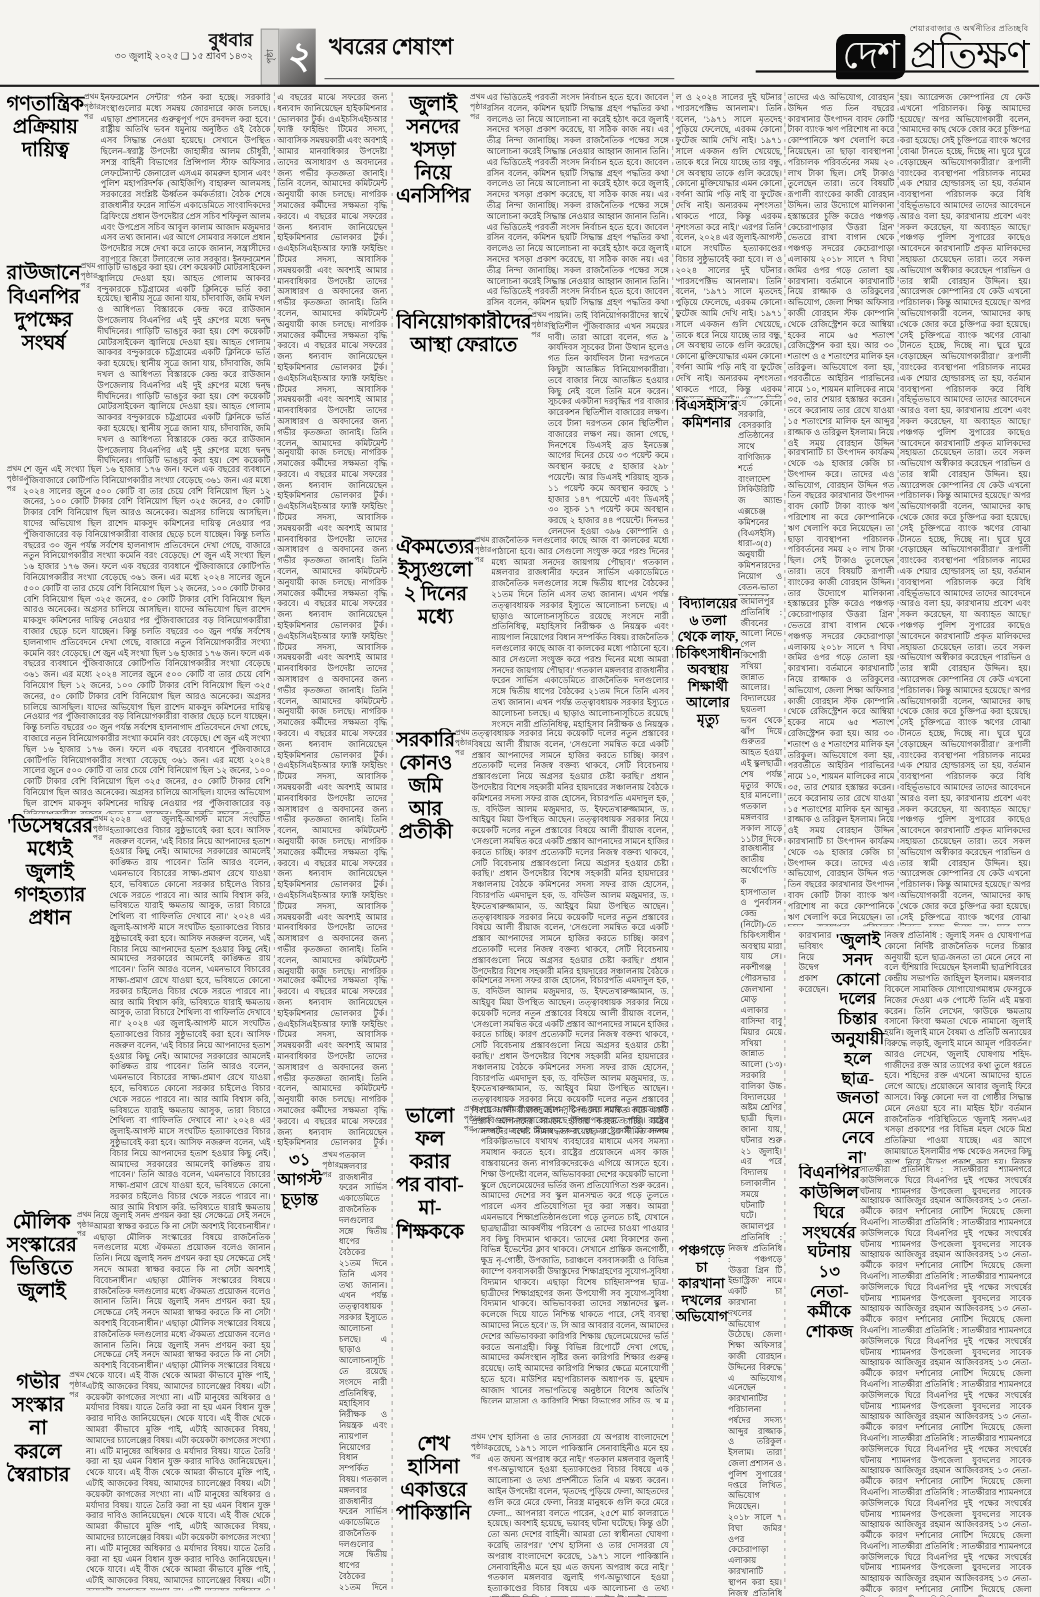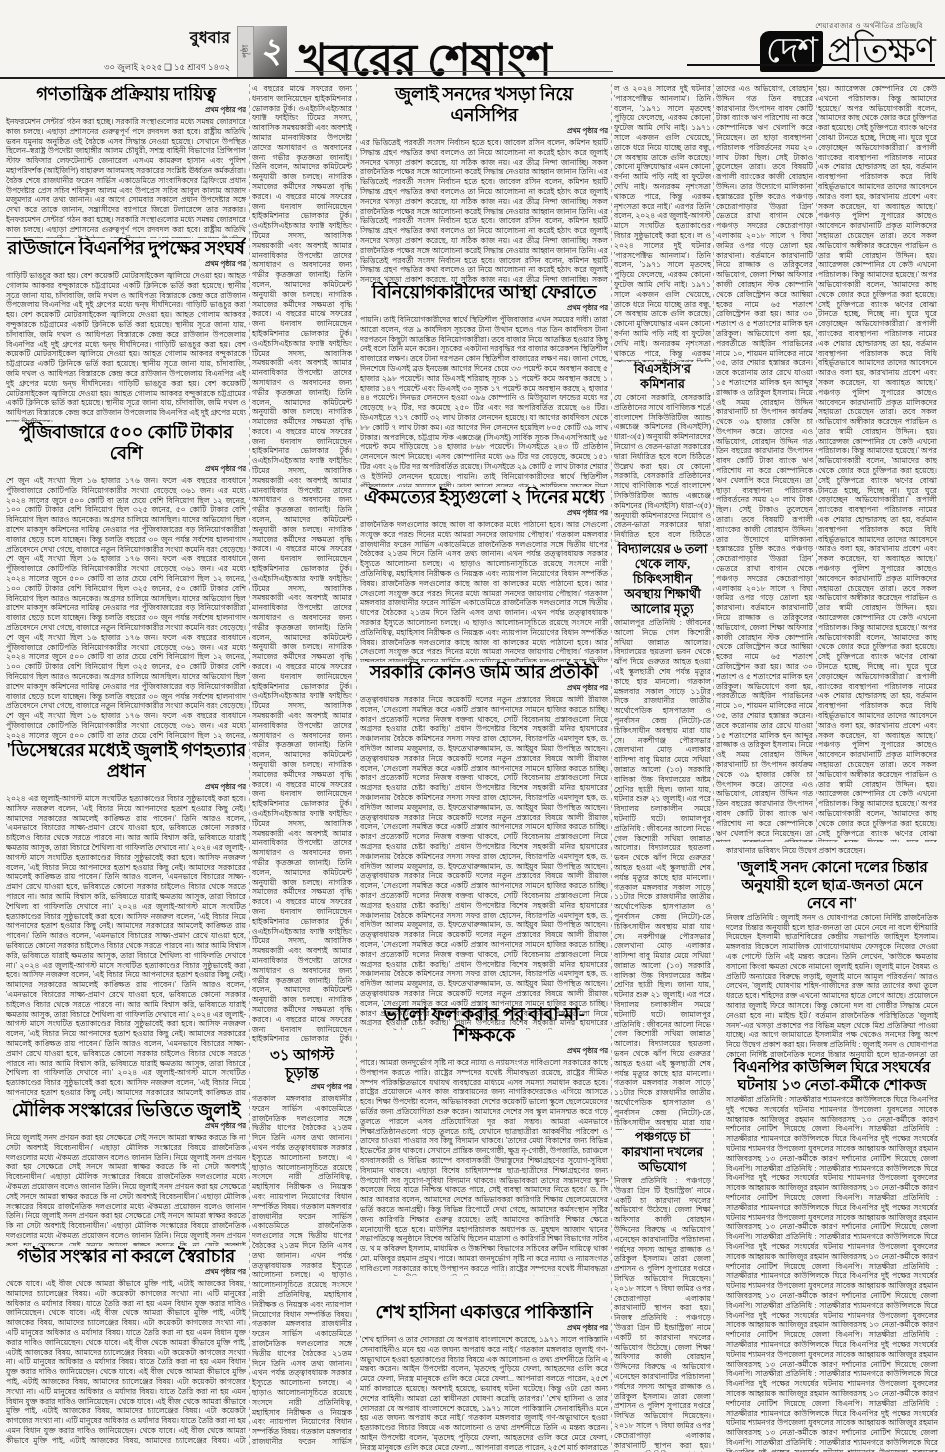--- a/index.html
+++ b/index.html
@@ -1,41 +1,41 @@
 <!DOCTYPE html>
 <html><head>
 <meta charset="utf-8">
 <style>
   html,body{margin:0;padding:0;background:#e8e7e3;}
   .page{position:relative;width:945px;height:1452px;background:#f5f4f0;margin:0 auto;overflow:hidden;
         font-family:"Liberation Serif","DejaVu Serif",serif;color:#1c1c1c;}
   
   .dateblock{position:absolute;left:58px;top:30px;width:172px;text-align:right;}
   .weekday{font-weight:bold;font-size:16px;line-height:15px;color:#111;}
-  .dateline{font-size:8.5px;line-height:12px;color:#222;margin-top:16px;}
+  .dateline{font-size:8.5px;line-height:12px;color:#222;}
   .pagebox{position:absolute;left:237px;top:26px;width:50px;height:52px;display:flex;}
   .pagelabel{width:15px;background:#d7d6d3;color:#333;font-size:8px;display:flex;align-items:center;justify-content:center;
              writing-mode:vertical-rl;transform:rotate(180deg);border:1px solid #9a9a98;}
   .pagenum{flex:1;background:linear-gradient(135deg,#c2c1bf 0%,#8a8988 45%,#4e4d4c 100%);color:#fff;
            font-size:34px;font-weight:bold;display:flex;align-items:center;justify-content:center;font-style:italic;}
-  .section-title{position:absolute;left:299px;top:27px;font-size:44px;font-weight:bold;color:#0c0c0c;letter-spacing:-.5px;}
+  .section-title{position:absolute;left:299px;top:27px;font-size:20px;font-weight:bold;color:#0c0c0c;letter-spacing:-.5px;}
   .title-rule{position:absolute;left:295px;top:71px;width:318px;height:1px;background:#555;}
   .masthead{position:absolute;right:10px;top:20px;width:250px;text-align:right;}
-  .tagline{font-size:7px;color:#333;letter-spacing:.5px;margin-right:12px;}
+  .tagline{font-size:7px;color:#333;letter-spacing:.5px;margin-right:0;}
   .logo{font-size:35px;font-weight:normal;line-height:38px;color:#0a0a0a;letter-spacing:-1px;}
   .logo .boxed{background:#0a0a0a;color:#f5f4f0;padding:0 6px 2px 6px;border-radius:9px 2px 9px 2px;margin-right:4px;}
   .mast-rule{position:absolute;right:10px;top:64px;width:248px;height:2px;background:#111;}
   .head-rule{position:absolute;left:0;top:77px;width:945px;height:2px;background:#1f1f1f;}
   
-  .art{position:absolute;display:flex;flex-direction:column;overflow:hidden;}
+  .art{position:absolute;display:flex;overflow:hidden;}
   .hl{text-align:center;font-weight:bold;color:#000;margin:0 0 1px 0;}
   .hl-lg{font-size:18px;line-height:21px;letter-spacing:-.3px;}
   .hl-md{font-size:15px;line-height:18px;}
   .hl-sm{font-size:12.5px;line-height:15px;}
-  .cont{text-align:right;font-size:7px;line-height:9px;font-weight:bold;color:#222;margin:0 0 2px 0;}
+  .cont{text-align:left;font-size:7px;line-height:9px;font-weight:normal;color:#222;margin:0 0 2px 0;}
   .body{flex:1 1 auto;overflow:hidden;margin:0;font-size:7.6px;line-height:9.8px;text-align:justify;color:#1b1b1b;
         text-justify:inter-word;word-break:break-word;}
   .lead-in{font-size:7.6px;line-height:9.8px;text-align:justify;margin:0 0 2px 0;}
   
   .vsep{position:absolute;width:1px;background:repeating-linear-gradient(to bottom,#a9a8a4 0 3px,transparent 3px 7px);}
 </style>
 </head>
 <body>
 
 <div class="page">
@@ -66,21 +66,20 @@
     <p class="body fill">ইনফরমেশন সেন্টার' গঠন করা হচ্ছে। সরকারি সংস্থাগুলোর মধ্যে সমন্বয় জোরদারে কাজ চলছে। এছাড়া প্রশাসনের গুরুত্বপূর্ণ পদে রদবদল করা হবে। রাষ্ট্রীয় অতিথি ভবন যমুনায় অনুষ্ঠিত ওই বৈঠকে এসব সিদ্ধান্ত নেওয়া হয়েছে। সেখানে উপস্থিত ছিলেন–স্বরাষ্ট্র উপদেষ্টা জাহাঙ্গীর আলম চৌধুরী, সশস্ত্র বাহিনী বিভাগের প্রিন্সিপাল স্টাফ অফিসার লেফটেন্যান্ট জেনারেল এসএম কামরুল হাসান এবং পুলিশ মহাপরিদর্শক (আইজিপি) বাহারুল আলমসহ সরকারের সংশ্লিষ্ট ঊর্ধ্বতন কর্মকর্তারা। বৈঠক শেষে রাজধানীর ফরেন সার্ভিস একাডেমিতে সাংবাদিকদের ব্রিফিংয়ে প্রধান উপদেষ্টার প্রেস সচিব শফিকুল আলম এবং উপপ্রেস সচিব আবুল কালাম আজাদ মজুমদার এসব তথ্য জানান। এর আগে সোমবার সকালে প্রধান উপদেষ্টার সঙ্গে দেখা করে তাকে জানান, সন্ত্রাসীদের ব্যাপারে জিরো টলারেন্সে তার সরকার। ইনফরমেশন সেন্টার' গঠন করা হচ্ছে। সরকারি সংস্থাগুলোর মধ্যে সমন্বয় জোরদারে কাজ চলছে। এছাড়া প্রশাসনের গুরুত্বপূর্ণ পদে রদবদল করা হবে। রাষ্ট্রীয় অতিথি ভবন যমুনায় অনুষ্ঠিত ওই বৈঠকে এসব সিদ্ধান্ত নেওয়া হয়েছে। সেখানে উপস্থিত ছিলেন–স্বরাষ্ট্র উপদেষ্টা জাহাঙ্গীর আলম চৌধুরী, সশস্ত্র বাহিনী বিভাগের প্রিন্সিপাল স্টাফ অফিসার লেফটেন্যান্ট জেনারেল এসএম কামরুল হাসান এবং পুলিশ মহাপরিদর্শক (আইজিপি) বাহারুল আলমসহ সরকারের সংশ্লিষ্ট ঊর্ধ্বতন কর্মকর্তারা। বৈঠক শেষে রাজধানীর ফরেন সার্ভিস একাডেমিতে সাংবাদিকদের ব্রিফিংয়ে প্রধান উপদেষ্টার প্রেস সচিব শফিকুল আলম এবং উপপ্রেস সচিব আবুল কালাম আজাদ মজুমদার এসব তথ্য জানান। এর আগে সোমবার সকালে প্রধান উপদেষ্টার সঙ্গে দেখা করে তাকে জানান, সন্ত্রাসীদের ব্যাপারে জিরো টলারেন্সে তার সরকার।</p>
   </article>
 
   <article class="art" style="left:6px;top:238px;width:240px;height:184px">
     <h2 class="hl hl-lg">রাউজানে বিএনপির দুপক্ষের সংঘর্ষ</h2>
     <div class="cont">প্রথম পৃষ্ঠার পর</div>
     <p class="body fill">গাড়িটি ভাঙচুর করা হয়। বেশ কয়েকটি মোটরসাইকেল জ্বালিয়ে দেওয়া হয়। আহত গোলাম আকবর বন্দুকারকে চট্টগ্রামের একটি ক্লিনিকে ভর্তি করা হয়েছে। স্থানীয় সূত্রে জানা যায়, চাঁদাবাজি, জমি দখল ও আধিপত্য বিস্তারকে কেন্দ্র করে রাউজান উপজেলায় বিএনপির এই দুই গ্রুপের মধ্যে দ্বন্দ্ব দীর্ঘদিনের। গাড়িটি ভাঙচুর করা হয়। বেশ কয়েকটি মোটরসাইকেল জ্বালিয়ে দেওয়া হয়। আহত গোলাম আকবর বন্দুকারকে চট্টগ্রামের একটি ক্লিনিকে ভর্তি করা হয়েছে। স্থানীয় সূত্রে জানা যায়, চাঁদাবাজি, জমি দখল ও আধিপত্য বিস্তারকে কেন্দ্র করে রাউজান উপজেলায় বিএনপির এই দুই গ্রুপের মধ্যে দ্বন্দ্ব দীর্ঘদিনের। গাড়িটি ভাঙচুর করা হয়। বেশ কয়েকটি মোটরসাইকেল জ্বালিয়ে দেওয়া হয়। আহত গোলাম আকবর বন্দুকারকে চট্টগ্রামের একটি ক্লিনিকে ভর্তি করা হয়েছে। স্থানীয় সূত্রে জানা যায়, চাঁদাবাজি, জমি দখল ও আধিপত্য বিস্তারকে কেন্দ্র করে রাউজান উপজেলায় বিএনপির এই দুই গ্রুপের মধ্যে দ্বন্দ্ব দীর্ঘদিনের। গাড়িটি ভাঙচুর করা হয়। বেশ কয়েকটি মোটরসাইকেল জ্বালিয়ে দেওয়া হয়। আহত গোলাম আকবর বন্দুকারকে চট্টগ্রামের একটি ক্লিনিকে ভর্তি করা হয়েছে। স্থানীয় সূত্রে জানা যায়, চাঁদাবাজি, জমি দখল ও আধিপত্য বিস্তারকে কেন্দ্র করে রাউজান উপজেলায় বিএনপির এই দুই গ্রুপের মধ্যে দ্বন্দ্ব দীর্ঘদিনের।</p>
   </article>
 
   <article class="art" style="left:6px;top:422px;width:240px;height:318px">
-    <h2 class="hl hl-lg">পুঁজিবাজারে ৫০০ কোটি টাকার বেশি</h2>
     <div class="cont">প্রথম পৃষ্ঠার পর</div>
     <p class="body fill">শে জুন এই সংখ্যা ছিল ১৬ হাজার ১৭৬ জন। ফলে এক বছরের ব্যবধানে পুঁজিবাজারে কোটিপতি বিনিয়োগকারীর সংখ্যা বেড়েছে ৩৬১ জন। এর মধ্যে ২০২৪ সালের জুনে ৫০০ কোটি বা তার চেয়ে বেশি বিনিয়োগ ছিল ১২ জনের, ১০০ কোটি টাকার বেশি বিনিয়োগ ছিল ৩২৫ জনের, ৫০ কোটি টাকার বেশি বিনিয়োগ ছিল আরও অনেকের। অগ্রসর চালিয়ে আসছিল। যাদের অভিযোগ ছিল রাশেদ মাকসুদ কমিশনের দায়িত্ব নেওয়ার পর পুঁজিবাজারের বড় বিনিয়োগকারীরা বাজার ছেড়ে চলে যাচ্ছেন। কিন্তু চলতি বছরের ৩০ জুন পর্যন্ত সর্বশেষ হালনাগাদ প্রতিবেদনে দেখা গেছে, বাজারে নতুন বিনিয়োগকারীর সংখ্যা কমেনি বরং বেড়েছে। শে জুন এই সংখ্যা ছিল ১৬ হাজার ১৭৬ জন। ফলে এক বছরের ব্যবধানে পুঁজিবাজারে কোটিপতি বিনিয়োগকারীর সংখ্যা বেড়েছে ৩৬১ জন। এর মধ্যে ২০২৪ সালের জুনে ৫০০ কোটি বা তার চেয়ে বেশি বিনিয়োগ ছিল ১২ জনের, ১০০ কোটি টাকার বেশি বিনিয়োগ ছিল ৩২৫ জনের, ৫০ কোটি টাকার বেশি বিনিয়োগ ছিল আরও অনেকের। অগ্রসর চালিয়ে আসছিল। যাদের অভিযোগ ছিল রাশেদ মাকসুদ কমিশনের দায়িত্ব নেওয়ার পর পুঁজিবাজারের বড় বিনিয়োগকারীরা বাজার ছেড়ে চলে যাচ্ছেন। কিন্তু চলতি বছরের ৩০ জুন পর্যন্ত সর্বশেষ হালনাগাদ প্রতিবেদনে দেখা গেছে, বাজারে নতুন বিনিয়োগকারীর সংখ্যা কমেনি বরং বেড়েছে। শে জুন এই সংখ্যা ছিল ১৬ হাজার ১৭৬ জন। ফলে এক বছরের ব্যবধানে পুঁজিবাজারে কোটিপতি বিনিয়োগকারীর সংখ্যা বেড়েছে ৩৬১ জন। এর মধ্যে ২০২৪ সালের জুনে ৫০০ কোটি বা তার চেয়ে বেশি বিনিয়োগ ছিল ১২ জনের, ১০০ কোটি টাকার বেশি বিনিয়োগ ছিল ৩২৫ জনের, ৫০ কোটি টাকার বেশি বিনিয়োগ ছিল আরও অনেকের। অগ্রসর চালিয়ে আসছিল। যাদের অভিযোগ ছিল রাশেদ মাকসুদ কমিশনের দায়িত্ব নেওয়ার পর পুঁজিবাজারের বড় বিনিয়োগকারীরা বাজার ছেড়ে চলে যাচ্ছেন। কিন্তু চলতি বছরের ৩০ জুন পর্যন্ত সর্বশেষ হালনাগাদ প্রতিবেদনে দেখা গেছে, বাজারে নতুন বিনিয়োগকারীর সংখ্যা কমেনি বরং বেড়েছে। শে জুন এই সংখ্যা ছিল ১৬ হাজার ১৭৬ জন। ফলে এক বছরের ব্যবধানে পুঁজিবাজারে কোটিপতি বিনিয়োগকারীর সংখ্যা বেড়েছে ৩৬১ জন। এর মধ্যে ২০২৪ সালের জুনে ৫০০ কোটি বা তার চেয়ে বেশি বিনিয়োগ ছিল ১২ জনের, ১০০ কোটি টাকার বেশি বিনিয়োগ ছিল ৩২৫ জনের, ৫০ কোটি টাকার বেশি বিনিয়োগ ছিল আরও অনেকের। অগ্রসর চালিয়ে আসছিল। যাদের অভিযোগ ছিল রাশেদ মাকসুদ কমিশনের দায়িত্ব নেওয়ার পর পুঁজিবাজারের বড় বিনিয়োগকারীরা বাজার ছেড়ে চলে যাচ্ছেন। কিন্তু চলতি বছরের ৩০ জুন পর্যন্ত সর্বশেষ হালনাগাদ প্রতিবেদনে দেখা গেছে, বাজারে নতুন বিনিয়োগকারীর সংখ্যা কমেনি বরং বেড়েছে।</p>
   </article>
 
   <article class="art" style="left:6px;top:740px;width:240px;height:360px">
     <h2 class="hl hl-lg">'ডিসেম্বরের মধ্যেই জুলাই গণহত্যার প্রধান</h2>
     <div class="cont">প্রথম পৃষ্ঠার পর</div>
     <p class="body fill">২০২৪ এর জুলাই-আগস্ট মাসে সংঘটিত হত্যাকাণ্ডের বিচার সুষ্ঠুভাবেই করা হবে। আসিফ নজরুল বলেন, 'এই বিচার নিয়ে আপনাদের হতাশ হওয়ার কিছু নেই। আমাদের সরকারের আমলেই কাঙ্ক্ষিত রায় পাবেন।' তিনি আরও বলেন, 'এমনভাবে বিচারের সাক্ষ্য-প্রমাণ রেখে যাওয়া হবে, ভবিষ্যতে কোনো সরকার চাইলেও বিচার থেকে সরতে পারবে না। আর আমি বিশ্বাস করি, ভবিষ্যতে যারাই ক্ষমতায় আসুক, তারা বিচারে শৈথিল্য বা গাফিলতি দেখাবে না।' ২০২৪ এর জুলাই-আগস্ট মাসে সংঘটিত হত্যাকাণ্ডের বিচার সুষ্ঠুভাবেই করা হবে। আসিফ নজরুল বলেন, 'এই বিচার নিয়ে আপনাদের হতাশ হওয়ার কিছু নেই। আমাদের সরকারের আমলেই কাঙ্ক্ষিত রায় পাবেন।' তিনি আরও বলেন, 'এমনভাবে বিচারের সাক্ষ্য-প্রমাণ রেখে যাওয়া হবে, ভবিষ্যতে কোনো সরকার চাইলেও বিচার থেকে সরতে পারবে না। আর আমি বিশ্বাস করি, ভবিষ্যতে যারাই ক্ষমতায় আসুক, তারা বিচারে শৈথিল্য বা গাফিলতি দেখাবে না।' ২০২৪ এর জুলাই-আগস্ট মাসে সংঘটিত হত্যাকাণ্ডের বিচার সুষ্ঠুভাবেই করা হবে। আসিফ নজরুল বলেন, 'এই বিচার নিয়ে আপনাদের হতাশ হওয়ার কিছু নেই। আমাদের সরকারের আমলেই কাঙ্ক্ষিত রায় পাবেন।' তিনি আরও বলেন, 'এমনভাবে বিচারের সাক্ষ্য-প্রমাণ রেখে যাওয়া হবে, ভবিষ্যতে কোনো সরকার চাইলেও বিচার থেকে সরতে পারবে না। আর আমি বিশ্বাস করি, ভবিষ্যতে যারাই ক্ষমতায় আসুক, তারা বিচারে শৈথিল্য বা গাফিলতি দেখাবে না।' ২০২৪ এর জুলাই-আগস্ট মাসে সংঘটিত হত্যাকাণ্ডের বিচার সুষ্ঠুভাবেই করা হবে। আসিফ নজরুল বলেন, 'এই বিচার নিয়ে আপনাদের হতাশ হওয়ার কিছু নেই। আমাদের সরকারের আমলেই কাঙ্ক্ষিত রায় পাবেন।' তিনি আরও বলেন, 'এমনভাবে বিচারের সাক্ষ্য-প্রমাণ রেখে যাওয়া হবে, ভবিষ্যতে কোনো সরকার চাইলেও বিচার থেকে সরতে পারবে না। আর আমি বিশ্বাস করি, ভবিষ্যতে যারাই ক্ষমতায় আসুক, তারা বিচারে শৈথিল্য বা গাফিলতি দেখাবে না।' ২০২৪ এর জুলাই-আগস্ট মাসে সংঘটিত হত্যাকাণ্ডের বিচার সুষ্ঠুভাবেই করা হবে। আসিফ নজরুল বলেন, 'এই বিচার নিয়ে আপনাদের হতাশ হওয়ার কিছু নেই। আমাদের সরকারের আমলেই কাঙ্ক্ষিত রায় পাবেন।' তিনি আরও বলেন, 'এমনভাবে বিচারের সাক্ষ্য-প্রমাণ রেখে যাওয়া হবে, ভবিষ্যতে কোনো সরকার চাইলেও বিচার থেকে সরতে পারবে না। আর আমি বিশ্বাস করি, ভবিষ্যতে যারাই ক্ষমতায় আসুক, তারা বিচারে শৈথিল্য বা গাফিলতি দেখাবে না।' ২০২৪ এর জুলাই-আগস্ট মাসে সংঘটিত হত্যাকাণ্ডের বিচার সুষ্ঠুভাবেই করা হবে। আসিফ নজরুল বলেন, 'এই বিচার নিয়ে আপনাদের হতাশ হওয়ার কিছু নেই। আমাদের সরকারের আমলেই কাঙ্ক্ষিত রায় পাবেন।' তিনি আরও বলেন, 'এমনভাবে বিচারের সাক্ষ্য-প্রমাণ রেখে যাওয়া হবে, ভবিষ্যতে কোনো সরকার চাইলেও বিচার থেকে সরতে পারবে না। আর আমি বিশ্বাস করি, ভবিষ্যতে যারাই ক্ষমতায় আসুক, তারা বিচারে শৈথিল্য বা গাফিলতি দেখাবে না।'</p>
   </article>
 

